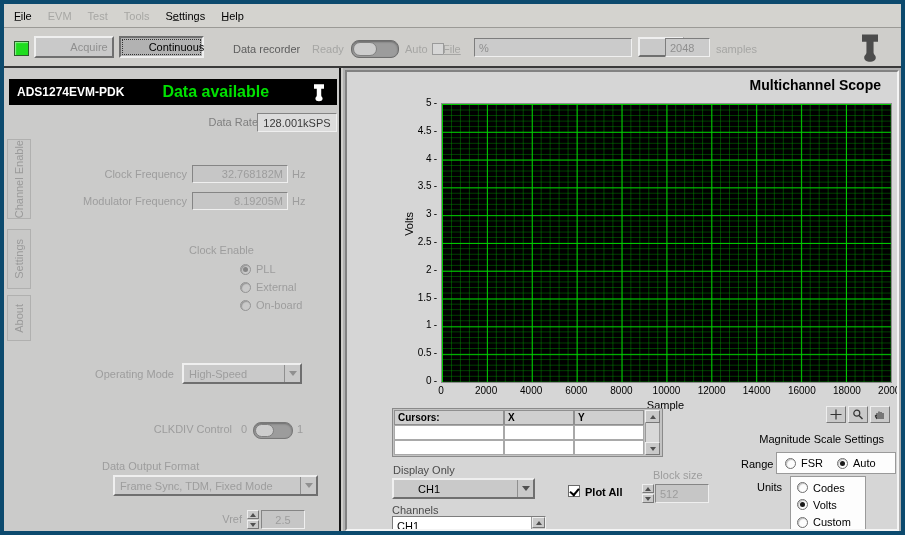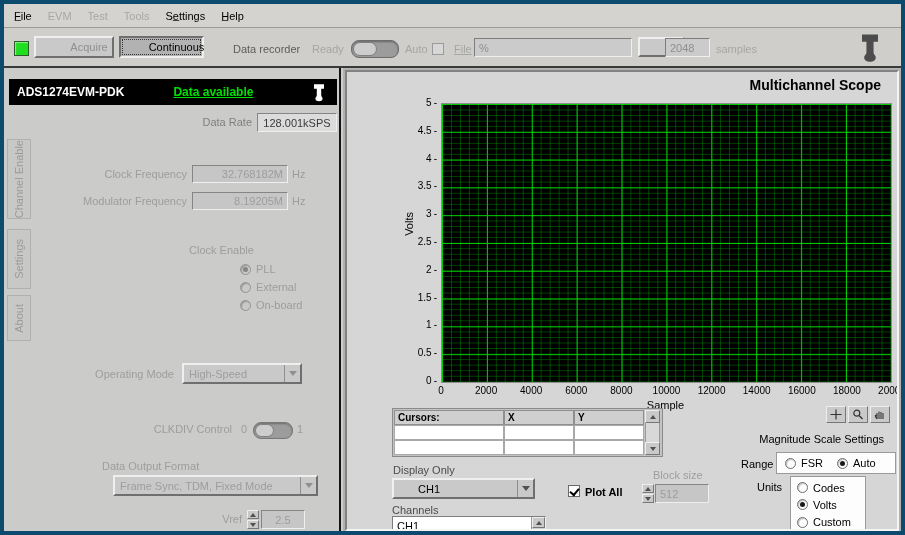--- a/index.html
+++ b/index.html
@@ -38,21 +38,21 @@
   .cb.checked::after{content:"";position:absolute;left:1px;top:2px;width:7px;height:4px;
       border-left:2px solid #000;border-bottom:2px solid #000;transform:rotate(-50deg);}
   .ti{display:inline-block;}
   
   .main{position:absolute;left:0;top:64px;right:0;bottom:0;}
   .left-panel{position:absolute;left:0;top:0;width:337px;height:100%;background:#cbcbca;
               border-right:2px solid #141414;box-sizing:border-box;overflow:hidden;}
   .devheader{position:absolute;left:5px;top:11px;width:328px;height:26px;background:#000;
              display:flex;align-items:center;padding:4px 8px;box-sizing:border-box;}
   .devtitle{color:#fff;font-weight:bold;font-size:12px;flex:0 0 auto;}
-  .devstatus{color:#00e100;font-weight:bold;font-size:12px;margin-left:49px;flex:1;text-decoration:underline;}
+  .devstatus{color:#00e100;font-weight:bold;font-size:16px;margin-left:38px;flex:1;}
   .lbl{position:absolute;white-space:nowrap;}
   .rlbl{text-align:right;}
   .dim{color:#9d9d9d;}
   .dfield{position:absolute;box-sizing:border-box;background:#c6c6c6;color:#9d9d9d;
           border:1px solid;border-color:#858585 #efefef #efefef #858585;
           display:flex;align-items:center;padding:0 4px;overflow:hidden;white-space:nowrap;}
   .vtab{position:absolute;left:3px;width:24px;background:#c8c8c7;border:1px solid #b0b0af;
         color:#9a9a9a;display:flex;align-items:center;justify-content:center;box-sizing:border-box;}
   .vtab span{writing-mode:vertical-rl;transform:rotate(180deg);white-space:nowrap;}
   .radio{position:absolute;display:flex;align-items:center;gap:5px;white-space:nowrap;}
@@ -143,21 +143,21 @@
     <span class="led"></span>
     <button class="tbtn raised dimtext" style="left:30px;top:8px;width:80px;color:#8f8f8f;">Acquire</button>
     <button class="tbtn pressed" style="left:115px;top:8px;width:85px;">Continuous</button>
     <span class="tlabel midlabel" style="left:229px;">Data recorder</span>
     <span class="tlabel dislabel" style="left:308px;">Ready</span>
     <span class="toggle">
       <span class="knob"></span>
     </span>
     <span class="tlabel dislabel" style="left:401px;">Auto</span>
     <span class="cb dis" style="position:absolute;left:428px;top:15px;"></span>
-    <span class="tlabel dislabel" style="left:450px;text-decoration:underline;">File</span>
+    <span class="tlabel dislabel" style="left:439px;text-decoration:underline;">File</span>
     <span class="field" style="left:470px;top:10px;width:158px;height:19px;">
       <span class="dimtext">%</span>
     </span>
     <button class="tbtn raised" style="left:634px;top:9px;width:23px;height:20px;">
       <span>
         <svg width="14" height="11" viewBox="0 0 14 11">
           <path d="M1 2 h4 l1.4 2 H13 v6.5 H1 Z" fill="#a9a99e" stroke="#6f6f6f" stroke-width="1"></path>
         </svg>
       </span>
     </button>
@@ -179,21 +179,21 @@
       <div class="devheader">
         <span class="devtitle">ADS1274EVM-PDK</span>
         <span class="devstatus">Data available</span>
         <span>
           <svg width="20" height="20" viewBox="0 0 36 36">
             <path d="M9 4 h18 v8 h-5 v12 c0 3 2.5 3 2.5 6 0 3-3.2 4.5-6.5 4.5 s-6.5-1.5-6.5-4.5 c0-3 2.5-3 2.5-6 V12 H9 Z" fill="#fff"></path>
           </svg>
         </span>
       </div>
 
-      <span class="lbl rlbl" style="left:0;top:48px;width:248px;color:#7f7f7f;">Data Rate</span>
+      <span class="lbl rlbl" style="left:6px;top:48px;width:248px;color:#7f7f7f;">Data Rate</span>
       <span class="dfield" style="left:253px;top:45px;width:80px;height:19px;background:#dcdcdc;color:#3a3a3a;justify-content:center;">
         <span>128.001kSPS</span>
       </span>
 
       <div class="vtab" style="top:71px;height:80px;">
         <span>Channel Enable</span>
       </div>
       <div class="vtab" style="top:161px;height:60px;">
         <span>Settings</span>
       </div>

